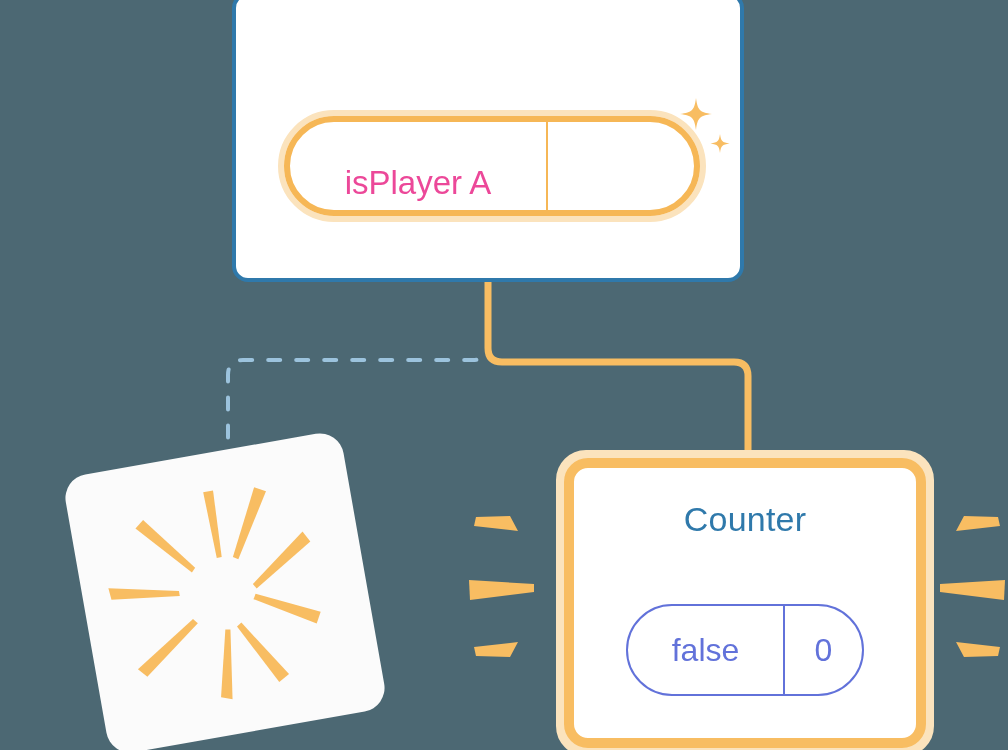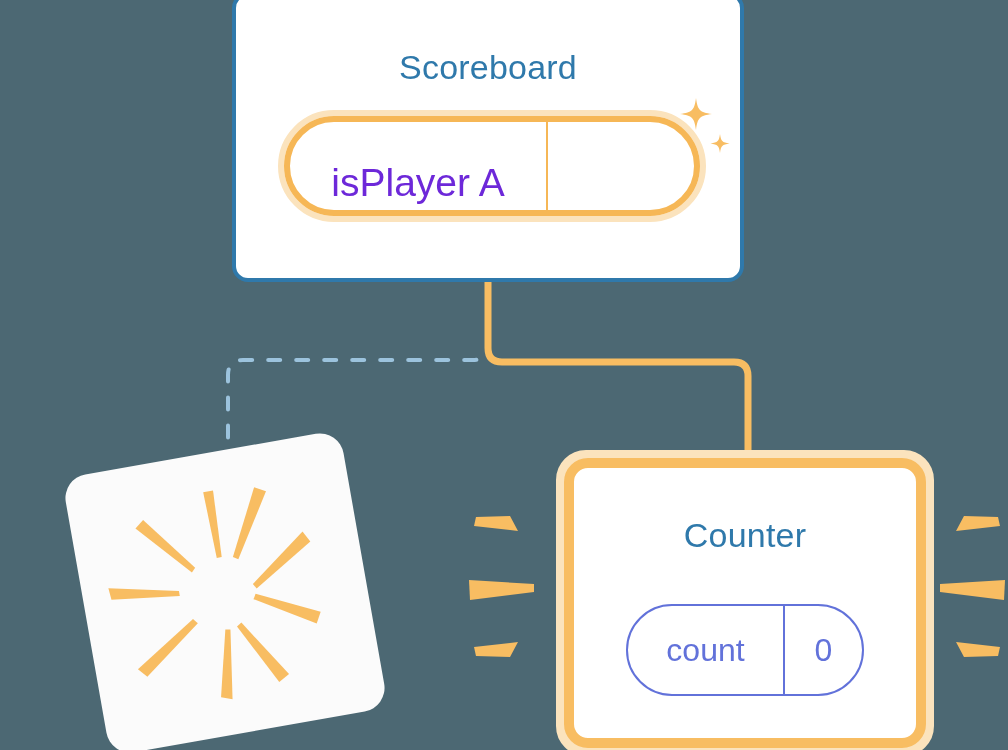--- a/index.html
+++ b/index.html
@@ -84,22 +84,22 @@
     border-radius: 50px;
     background: #ffffff;
     display: flex;
     align-items: stretch;
   }
   #scoreboard-pill-key {
     flex: 0 0 256px;
     display: flex;
     align-items: center;
     justify-content: center;
-    color: #6d28d9;
-    font-size: 39px;
+    color: #ec4899;
+    font-size: 33px;
     font-weight: 400;
     margin-top: 33px;
   }
   #scoreboard-pill-divider {
     width: 2px;
     background: #f6b756;
     align-self: stretch;
   }
   #scoreboard-pill-value {
     flex: 1 1 auto;
@@ -165,21 +165,21 @@
     left: 0;
     top: 0;
     width: 362px;
     height: 290px;
     box-sizing: border-box;
     border: 10px solid #f8bd62;
     border-radius: 24px;
     background: #ffffff;
   }
   #counter-title {
-    margin-top: 48px;
+    margin-top: 32px;
   }
   #counter-pill {
     position: absolute;
     left: 52px;
     top: 136px;
     width: 238px;
     height: 92px;
     box-sizing: border-box;
     border: 2px solid #6272da;
     border-radius: 46px;
@@ -226,21 +226,20 @@
 <div id="stage">
 
   <svg id="connectors" viewBox="0 0 1008 750">
 
     <path d="M 488 282 L 488 345 Q 488 360 473 360 L 243 360 Q 228 360 228 375 L 228 470" fill="none" stroke="#9cc3dd" stroke-width="4" stroke-linecap="round" stroke-dasharray="12 16"></path>
 
     <path d="M 488 282 L 488 348 Q 488 362 502 362 L 734 362 Q 748 362 748 376 L 748 462" fill="none" stroke="#f8bd62" stroke-width="7" stroke-linecap="butt"></path>
   </svg>
 
   <div id="scoreboard-card">
-    <div id="scoreboard-title" class="card-title">Scoreboard</div>
 
     <div id="scoreboard-pill-wrap">
       <div id="scoreboard-pill-glow"></div>
       <div id="scoreboard-pill">
         <div id="scoreboard-pill-key">isPlayer A</div>
         <div id="scoreboard-pill-divider"></div>
       </div>
     </div>
   </div>
 
@@ -281,20 +280,20 @@
       <path d="M 12 88 L 12 96 L 76 104 L 77 84 Z"></path>
       <path d="M 28 146 L 36 161 L 70 160 L 72 151 Z"></path>
     </g>
   </svg>
 
   <div id="counter-card">
     <div id="counter-card-inner">
       <div id="counter-title" class="card-title">Counter</div>
 
       <div id="counter-pill">
-        <div id="counter-pill-key">count</div>
+        <div id="counter-pill-key">false</div>
         <div id="counter-pill-divider"></div>
         <div id="counter-pill-value">0</div>
       </div>
     </div>
   </div>
 
 </div>
 
 </body></html>

